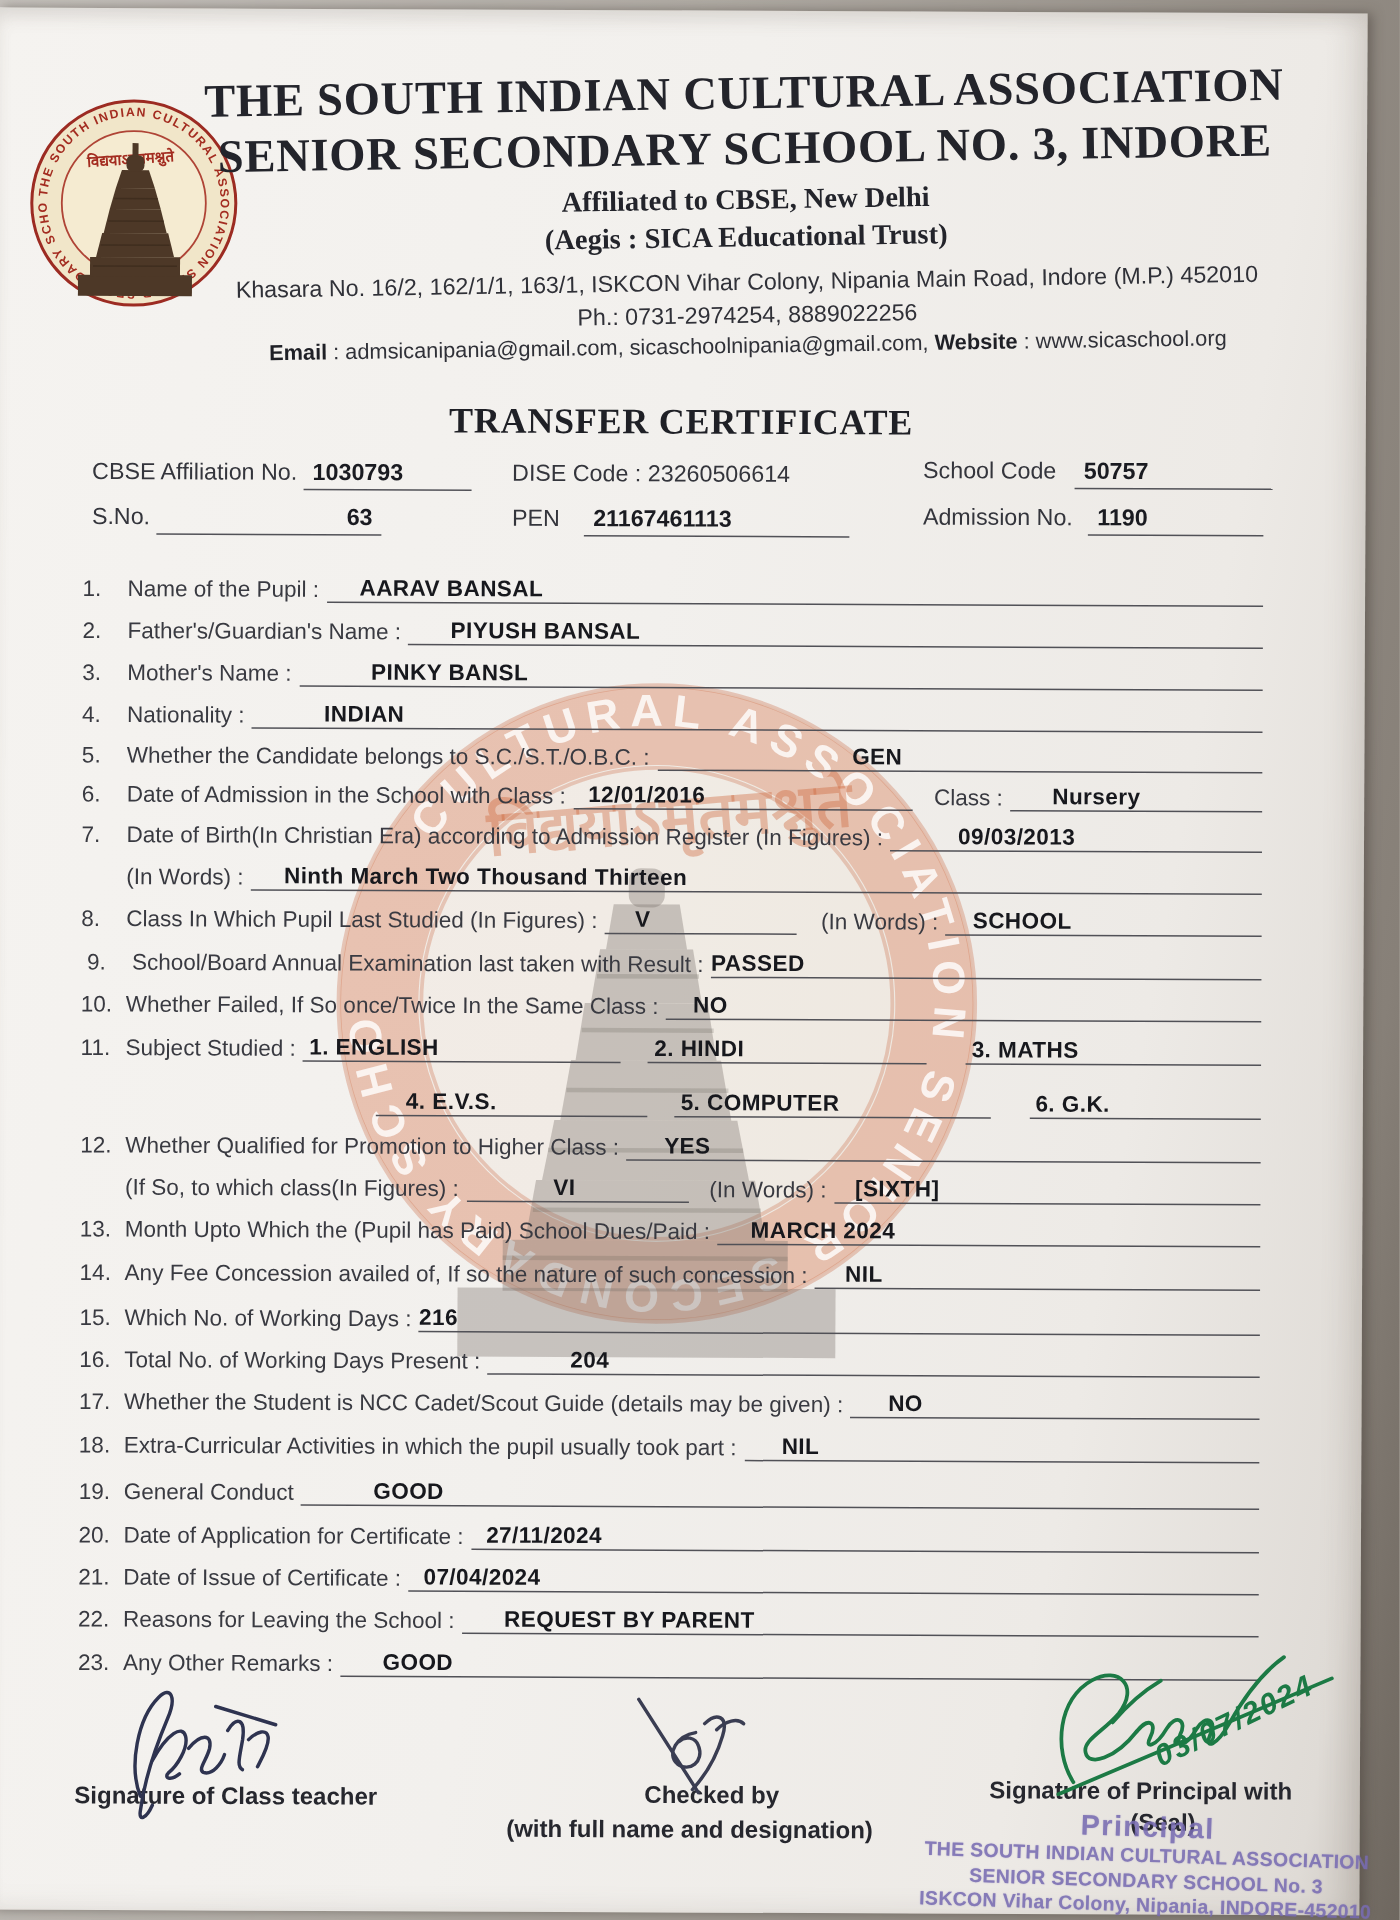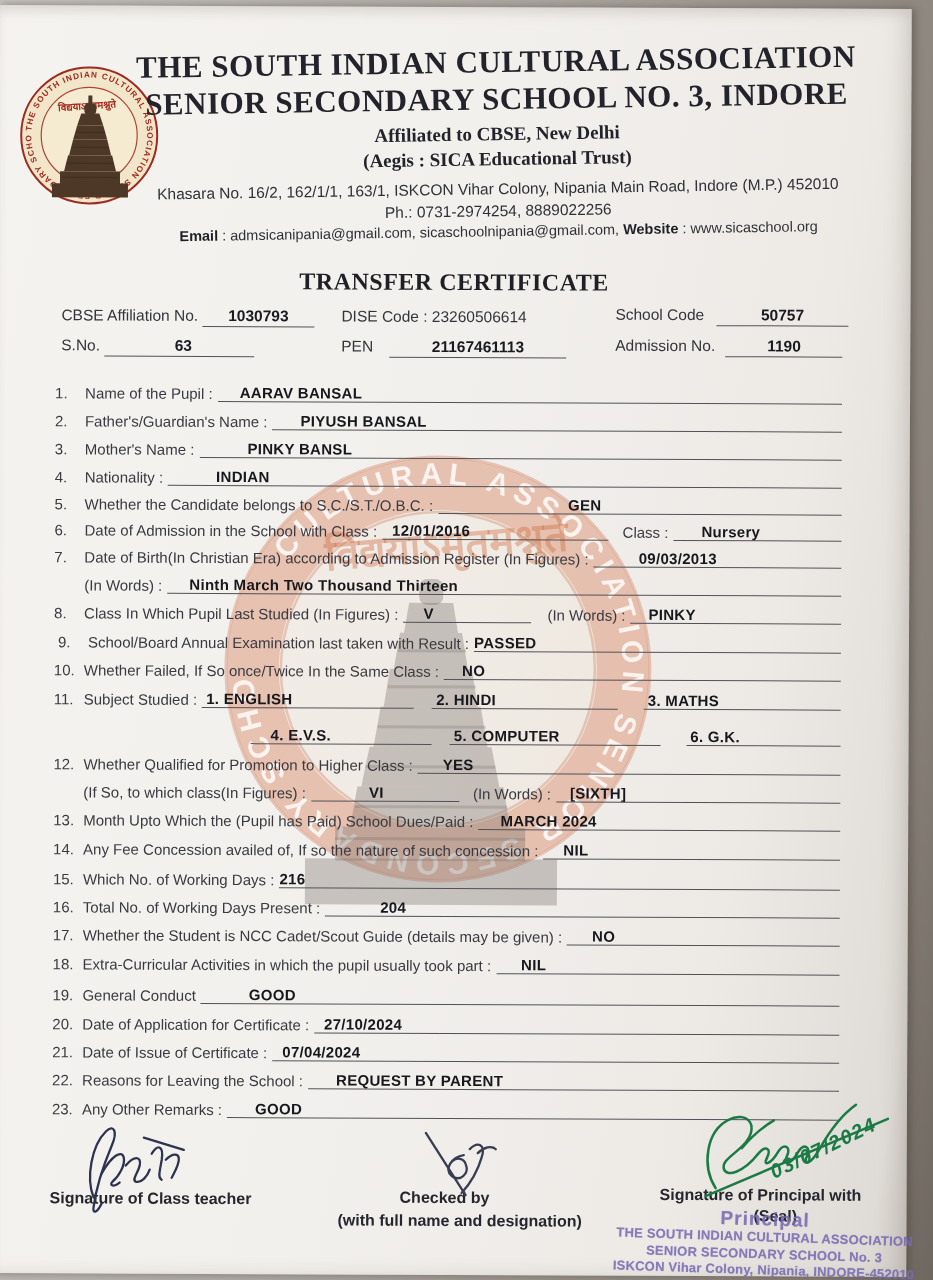--- a/index.html
+++ b/index.html
@@ -32,21 +32,21 @@
   .h-mail{font-size:14.5px;margin-top:3px;color:#303138;}
   .h-mail b{color:#1f2026;}
   
   .logo{position:absolute;left:16px;top:58px;width:150px;height:152px;}
   
   .doc-title{position:absolute;left:0;top:262px;width:913px;text-align:center;
     font-family:"Liberation Serif", serif;font-weight:bold;font-size:24px;
     letter-spacing:.5px;color:#1f2026;}
   .mfield{position:absolute;font-size:15.5px;color:#34353c;white-space:nowrap;}
   .u{display:inline-block;border-bottom:1.7px solid #515157;font-weight:bold;
-     color:#1a1b21;text-align:center;padding:0 6px 1px;}
+     color:#1a1b21;text-align:left;padding:0 6px 1px;}
   
   .row{position:absolute;left:58px;right:68px;display:flex;align-items:flex-end;
        font-size:15px;height:22px;color:#393a41;white-space:nowrap;}
   .num{flex:none;width:30px;}
   .lbl{flex:none;padding-right:5px;}
   .fill{flex:1 1 auto;border-bottom:1.7px solid #515157;display:flex;align-items:flex-end;min-width:0;}
   .fillw{flex:none;border-bottom:1.7px solid #515157;display:flex;align-items:flex-end;}
   .gap{flex:none;border-bottom:none;}
   .val{font-weight:bold;color:#17181d;letter-spacing:.3px;}
   
@@ -149,21 +149,21 @@
     <span>CBSE Affiliation No.</span>
     <span class="u" style="min-width:100px">1030793</span>
   </div>
   <div class="mfield" style="left:344px;top:301px">DISE Code : 23260506614</div>
   <div class="mfield" style="left:618px;top:298px">
     <span>School Code</span>
     <span class="u" style="min-width:120px;margin-left:8px">50757</span>
   </div>
   <div class="mfield" style="left:64px;top:331px">
     <span>S.No.</span>
-    <span class="u" style="min-width:130px;text-align:center;padding-left:14px">63</span>
+    <span class="u" style="min-width:130px;text-align:right;padding-left:14px">63</span>
   </div>
   <div class="mfield" style="left:344px;top:331px">
     <span>PEN</span>
     <span class="u" style="min-width:165px;margin-left:12px">21167461113</span>
   </div>
   <div class="mfield" style="left:618px;top:329px">
     <span>Admission No.</span>
     <span class="u" style="min-width:105px;margin-left:6px">1190</span>
   </div>
 
@@ -228,21 +228,21 @@
         </span>
   </div>
   <div class="row" style="top:594px">
     <span class="num">8.</span>
     <span class="lbl">Class In Which Pupil Last Studied (In Figures) :</span>
     <span class="fillw" style="width:128px">
           <b class="val" style="margin-left:20px">V</b>
         </span>
     <span class="gap lbl" style="padding-left:16px">(In Words) :</span>
     <span class="fill">
-          <b class="val" style="margin-left:18px">PINKY</b>
+          <b class="val" style="margin-left:18px">SCHOOL</b>
         </span>
   </div>
   <div class="row" style="top:623px">
     <span class="num" style="padding-left:4px">9.</span>
     <span class="lbl">School/Board Annual Examination last taken with Result :</span>
     <span class="fill">
           <b class="val" style="margin-left:0">PASSED</b>
         </span>
   </div>
   <div class="row" style="top:651px">
@@ -340,21 +340,21 @@
     <span class="num">19.</span>
     <span class="lbl">General Conduct</span>
     <span class="fill">
           <b class="val" style="margin-left:48px">GOOD</b>
         </span>
   </div>
   <div class="row" style="top:1005px">
     <span class="num">20.</span>
     <span class="lbl">Date of Application for Certificate :</span>
     <span class="fill">
-          <b class="val" style="margin-left:10px">27/10/2024</b>
+          <b class="val" style="margin-left:10px">27/11/2024</b>
         </span>
   </div>
   <div class="row" style="top:1033px">
     <span class="num">21.</span>
     <span class="lbl">Date of Issue of Certificate :</span>
     <span class="fill">
           <b class="val" style="margin-left:10px">07/04/2024</b>
         </span>
   </div>
   <div class="row" style="top:1061px">
@@ -366,21 +366,21 @@
   </div>
   <div class="row" style="top:1090px">
     <span class="num">23.</span>
     <span class="lbl">Any Other Remarks :</span>
     <span class="fill">
           <b class="val" style="margin-left:28px">GOOD</b>
         </span>
   </div>
 
   <div class="sig-label" style="left:56px;top:1184px">Signature of Class teacher</div>
-  <div class="sig-label" style="left:406px;top:1182px">Checked by</div>
+  <div class="sig-label" style="left:436px;top:1182px">Checked by</div>
   <div class="sig-label" style="left:344px;top:1205px">(with full name and designation)</div>
   <div class="sig-label" style="left:666px;top:1178px">Signature of Principal with</div>
   <div class="sig-label" style="left:760px;top:1199px">(Seal)</div>
 
   <div class="stamp">
     <div class="s1">Principal</div>
     <div class="s2">THE SOUTH INDIAN CULTURAL ASSOCIATION</div>
     <div class="s2">SENIOR SECONDARY SCHOOL No. 3</div>
     <div class="s2">ISKCON Vihar Colony, Nipania, INDORE-452010</div>
   </div>

